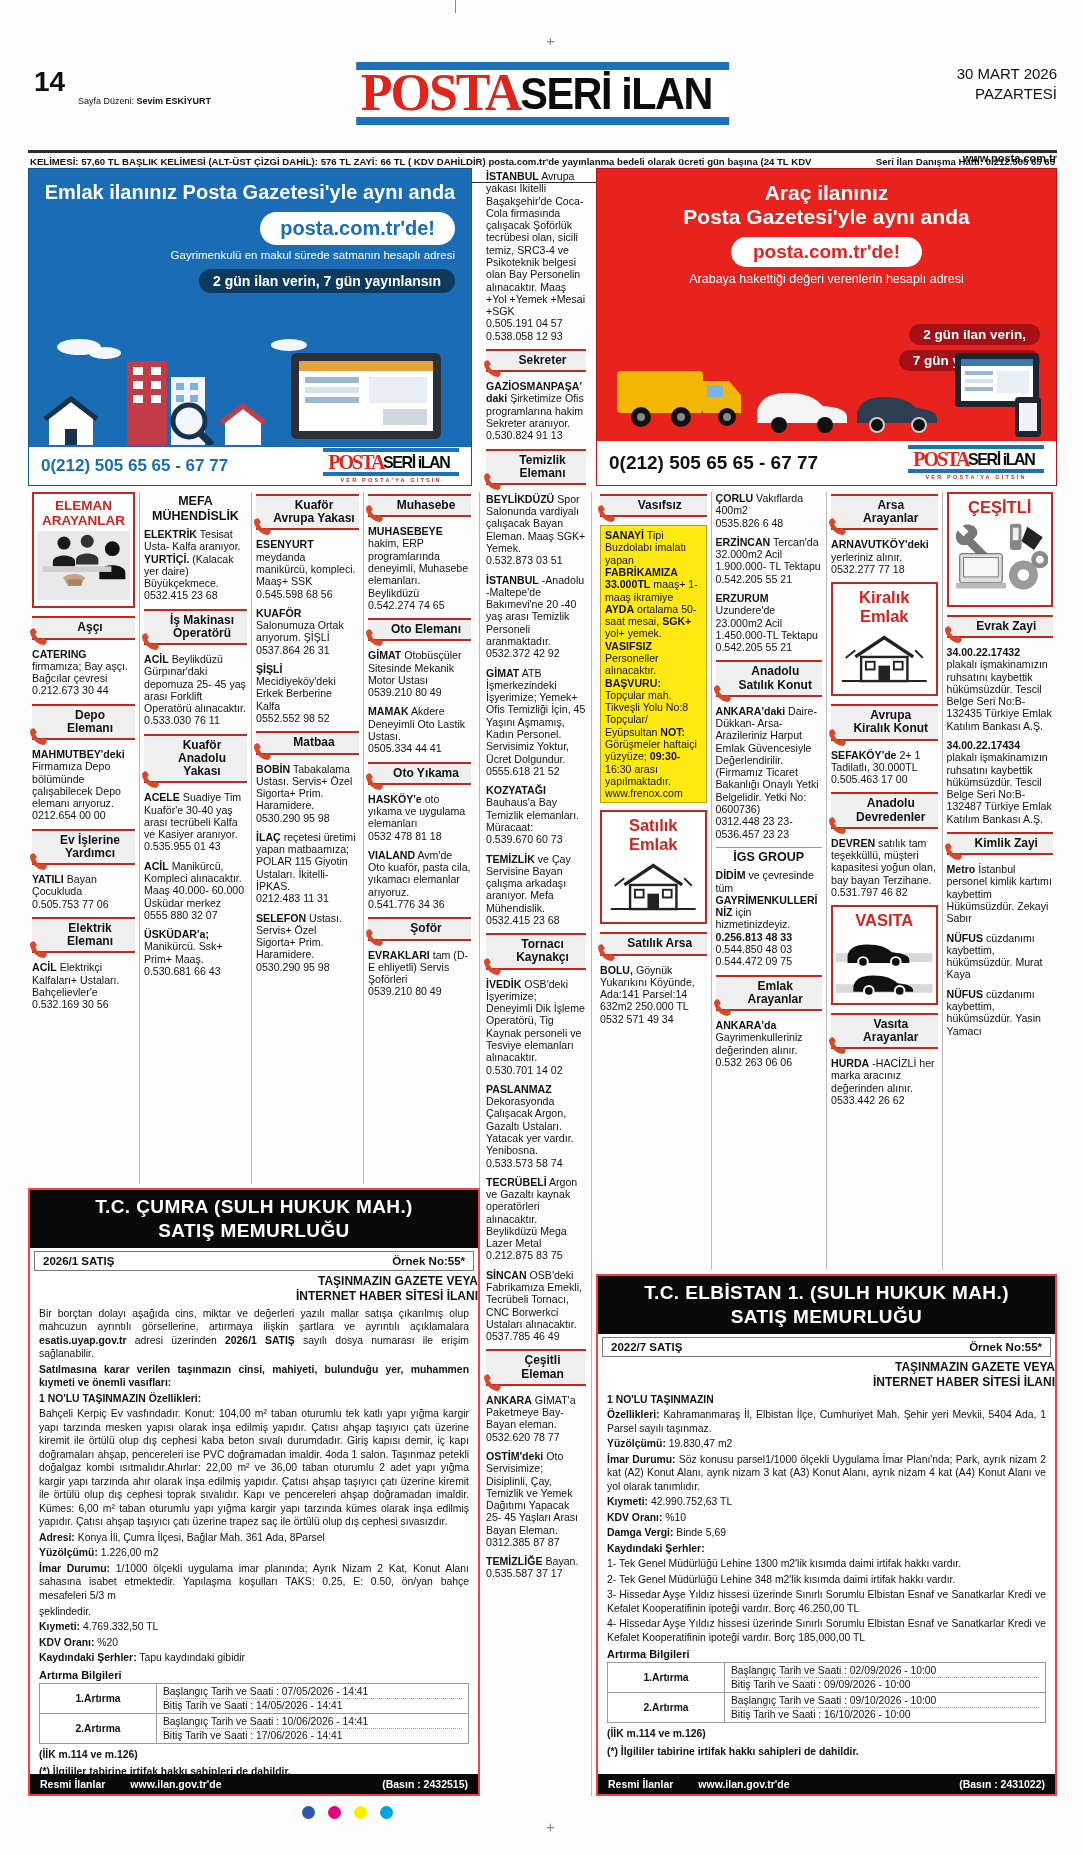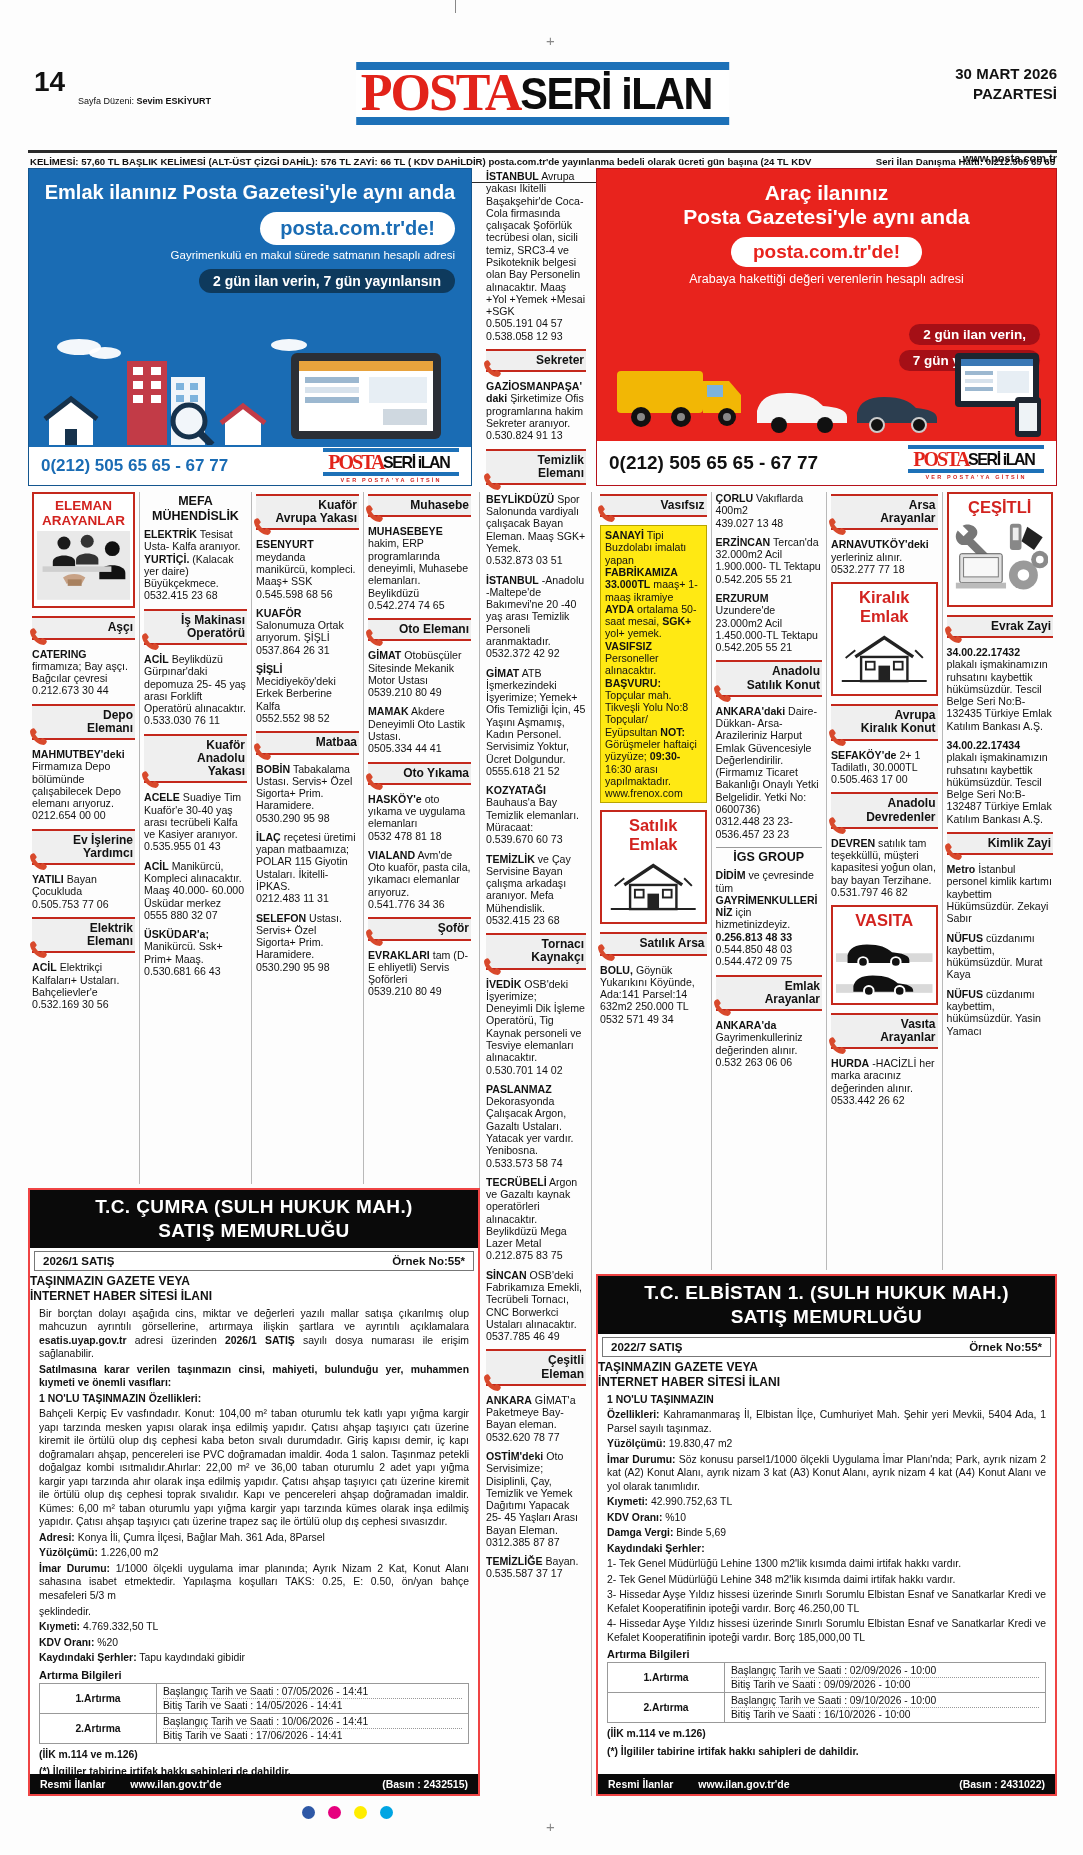--- a/index.html
+++ b/index.html
@@ -3,21 +3,21 @@
 <meta charset="utf-8">
 <style>
   html,body{margin:0;padding:0;background:#fff;}
   .page{position:relative;width:1083px;height:1855px;background:#fdfdfd;overflow:hidden;
         font-family:"Liberation Sans", sans-serif;color:#111;}
   
   .hdr{position:absolute;left:28px;top:62px;width:1029px;height:82px;}
   .pgnum{position:absolute;left:6px;top:4px;font-size:28px;font-weight:bold;}
   .credit{position:absolute;left:50px;top:34px;font-size:9px;}
   .credit b{font-weight:bold;}
-  .dateblk{position:absolute;right:0;top:2px;text-align:right;font-weight:bold;font-size:15px;line-height:1.3;}
+  .dateblk{position:absolute;right:0;top:2px;text-align:right;font-weight:normal;font-size:15px;line-height:1.3;}
   .siteurl{position:absolute;right:0;top:58px;font-weight:bold;font-size:11px;margin-top:32px;}
   
   .logo{display:flex;flex-direction:column;background:#fff;width:fit-content;}
   .logo .bar{background:#1d71b8;}
   .logo-row{display:flex;align-items:center;padding:0 5px;background:#fff;}
   .lp{font-family:"Liberation Serif", serif;font-weight:bold;color:#e2231a;letter-spacing:-2px;}
   .ls{font-weight:bold;color:#0d0d0d;letter-spacing:-1.5px;transform:scaleX(.94);transform-origin:left;white-space:nowrap;}
   .mast-big{position:absolute;left:50%;transform:translateX(-50%);top:0;}
   .mast-big .bar{height:8px;}
   .mast-big .lp{font-size:52px;line-height:.9;}
@@ -63,39 +63,39 @@
   .cols{position:absolute;display:flex;}
   .cols.left{left:28px;top:492px;width:447px;height:692px;}
   .cols.right{left:596px;top:492px;width:461px;height:778px;}
   .col{flex:1;padding:0 4px;font-size:10.6px;line-height:1.16;overflow:hidden;overflow-wrap:break-word;}
   .col + .col{border-left:1px solid #b9b9b9;}
   .ad{margin:0 0 7px;}
   .ad b{font-weight:bold;}
   .tel{display:block;}
   .yl{background:#ffe913;border:1px solid #b8a400;padding:3px 4px;display:block;}
   .sec{position:relative;margin:2px 0 8px;background:#efefef;border-top:2.5px solid #c4281c;
-       border-bottom:2.5px solid #c4281c;padding:3px 2px 3px 15px;text-align:right;font-weight:bold;
+       border-bottom:2.5px solid #c4281c;padding:3px 2px 3px 15px;text-align:center;font-weight:bold;
        font-size:12px;line-height:1.1;white-space:pre-line;}
   .ph-ico{position:absolute;left:-3px;bottom:-8px;width:19px;height:19px;}
   .ph-ico svg{width:100%;height:100%;}
   .cat{border:2.5px solid #c4281c;background:#fff;padding:4px 3px;text-align:center;margin:0 0 8px;}
   .cat-lbl{color:#d2231f;font-weight:bold;font-size:13.5px;line-height:1.12;white-space:pre-line;}
   .box .cat-lbl{font-size:16.5px;}
   .cat-img{margin-top:3px;}
   .ctr{font-weight:bold;font-size:12.5px;text-align:center;margin:0 0 5px;padding-top:2px;border-top:1px solid #999;}
   .col .ctr:first-child{border-top:none;}
   
   .notice{position:absolute;background:#fff;border:2px solid #ef4444;box-sizing:border-box;overflow:hidden;}
   #notice-cumra{left:28px;top:1188px;width:452px;height:608px;}
   #notice-elbistan{left:596px;top:1274px;width:461px;height:522px;}
   .n-title{background:#0a0a0a;color:#fff;font-weight:bold;font-size:19px;text-align:center;
            white-space:pre-line;padding:5px 2px;line-height:1.25;letter-spacing:.4px;}
   .n-meta{display:flex;justify-content:space-between;font-weight:bold;font-size:11.5px;
           padding:3px 8px;border:1px solid #777;margin:3px 4px 0;}
-  .n-sub{text-align:left;font-weight:bold;font-size:12px;line-height:1.3;margin:3px 0 2px;white-space:pre-line;}
+  .n-sub{text-align:right;font-weight:bold;font-size:12px;line-height:1.3;margin:3px 0 2px;white-space:pre-line;}
   .np{font-size:10.4px;line-height:1.3;text-align:justify;margin:2px 9px;}
   .np b{font-weight:bold;}
   .n-auch{font-weight:bold;font-size:11px;margin:4px 9px 2px;}
   .n-table{border-collapse:collapse;margin:2px 9px;width:calc(100% - 18px);font-size:10.3px;}
   .n-table td{border:1px solid #999;padding:1px 6px;}
   .albl{font-weight:bold;text-align:center;width:104px;}
   .aval div{padding:1px 0;}
   .dln{border-top:1px dotted #999;}
   .pb{font-weight:bold;text-align:left;margin-top:4px;}
   .n-foot{position:absolute;left:0;bottom:0;width:100%;background:#0a0a0a;color:#fff;display:flex;
@@ -385,21 +385,21 @@
               <path d="M6 55h88" stroke="#222" stroke-width="2"></path>
               <path d="M10 31l10-8M82 23l8 8" stroke="#222" stroke-width="2"></path>
             </svg></div>
         </div>
         <div class="sec"><span class="ph-ico"><svg viewBox="0 0 32 32">
               <path fill="#d8492c" d="M7 2C3 3 1 6 2 10c2 9 11 18 20 20 4 1 7-1 8-5 .3-1-.2-2-1-2.6l-5-3.4c-.8-.6-2-.5-2.7.3l-1.8 2c-3.5-1.6-7.6-5.7-9.2-9.2l2-1.8c.8-.7.9-1.9.3-2.7L9.5 3C9 2.2 8 1.8 7 2z"></path>
             </svg></span><div class="sec-lbl">Satılık Arsa</div></div>
         <p class="ad"><b>BOLU,</b> Göynük Yukarıkını Köyünde, Ada:141 Parsel:14 632m2 250.000 TL <span class="tel">0532 571 49 34</span></p>
       </div>
     <div class="col">
-        <p class="ad"><b>ÇORLU</b> Vakıflarda 400m2 <span class="tel">439.027 13 48</span></p>
+        <p class="ad"><b>ÇORLU</b> Vakıflarda 400m2 <span class="tel">0535.826 6 48</span></p>
         <p class="ad"><b>ERZİNCAN</b> Tercan'da 32.000m2 Acil 1.900.000- TL Tektapu <span class="tel">0.542.205 55 21</span></p>
         <p class="ad"><b>ERZURUM</b> Uzundere'de 23.000m2 Acil 1.450.000-TL Tektapu <span class="tel">0.542.205 55 21</span></p>
         <div class="sec"><span class="ph-ico"><svg viewBox="0 0 32 32">
               <path fill="#d8492c" d="M7 2C3 3 1 6 2 10c2 9 11 18 20 20 4 1 7-1 8-5 .3-1-.2-2-1-2.6l-5-3.4c-.8-.6-2-.5-2.7.3l-1.8 2c-3.5-1.6-7.6-5.7-9.2-9.2l2-1.8c.8-.7.9-1.9.3-2.7L9.5 3C9 2.2 8 1.8 7 2z"></path>
             </svg></span><div class="sec-lbl">Anadolu
 Satılık Konut</div></div>
         <p class="ad"><b>ANKARA'daki</b> Daire- Dükkan- Arsa- Arazileriniz Harput Emlak Güvencesiyle Değerlendirilir. (Firmamız Ticaret Bakanlığı Onaylı Yetki Belgelidir. Yetki No: 0600736) <span class="tel">0312.448 23 23-</span><span class="tel">0536.457 23 23</span></p>
         <div class="ctr">İGS GROUP</div>
         <p class="ad"><b>DİDİM</b> ve çevresinde tüm <b>GAYRİMENKULLERİNİZ</b> için hizmetinizdeyiz. <b>0.256.813 48 33</b><span class="tel">0.544.850 48 03</span><span class="tel">0.544.472 09 75</span></p>
         <div class="sec"><span class="ph-ico"><svg viewBox="0 0 32 32">

